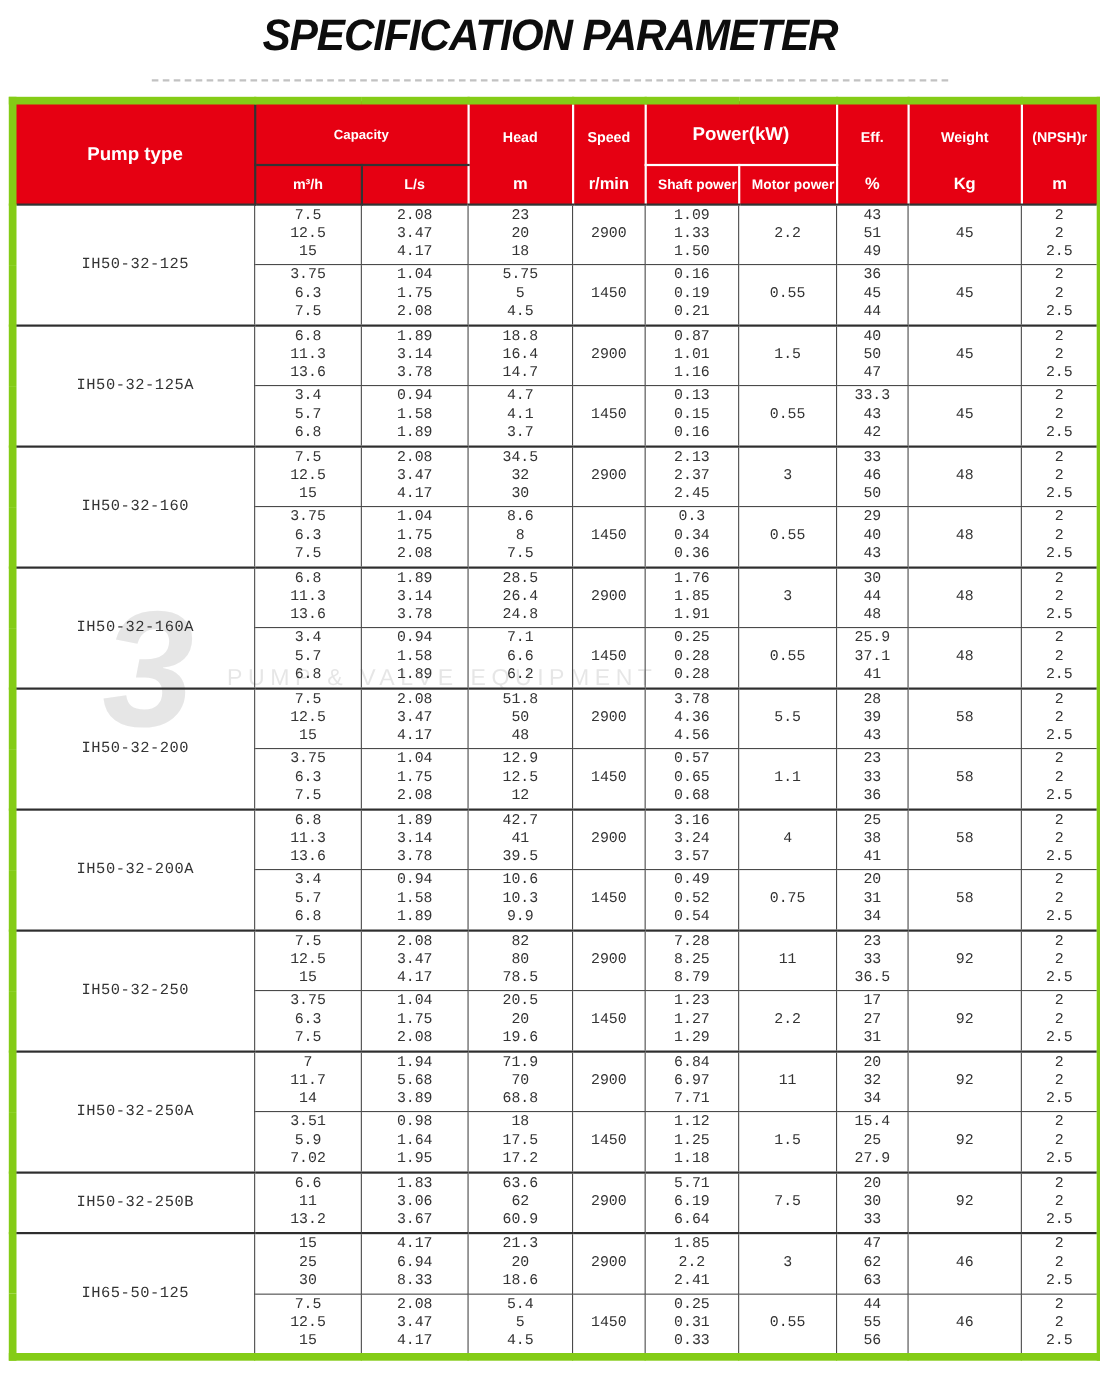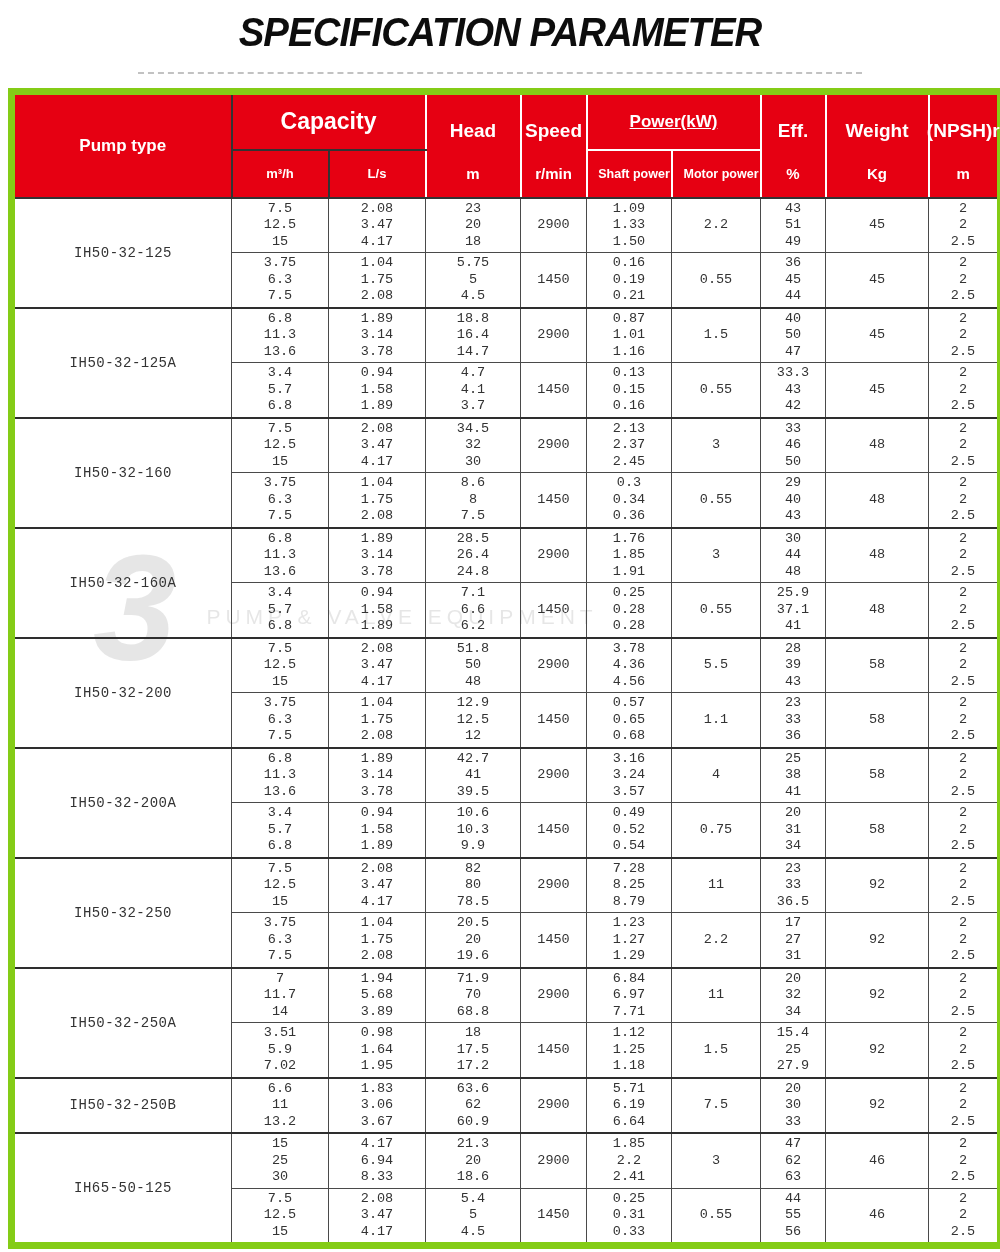--- a/index.html
+++ b/index.html
@@ -80,28 +80,28 @@
   
   thead th {
     background: #e60012;
     color: #ffffff;
     font-weight: bold;
     border: 2px solid #ffffff;
     border-bottom-color: #333333;
     padding: 0;
     font-family: "Liberation Sans", sans-serif;
   }
-  thead .hl1 { height: 56px; display: flex; align-items: center; justify-content: center; font-size: 19px; }
+  thead .hl1 { height: 56px; display: flex; align-items: center; justify-content: center; font-size: 13px; }
   thead .hl2 { height: 30px; display: flex; align-items: center; justify-content: center; font-size: 15px; }
-  thead th.th-sub { height: 48px; font-size: 13px; }
+  thead th.th-sub { height: 36px; font-size: 13px; }
   thead th.th-subsm { height: 32px; font-size: 12.5px; padding-left: 10px; }
   thead th.th-pump { border-right-color: #333333; font-size: 17px; }
   thead th.th-m3h  { border-right-color: #333333; }
-  thead th.th-cap  { border-bottom-color: #333333; height: 58px; font-size: 23px; }
-  thead th.th-pow  { border-bottom-color: #ffffff; height: 58px; font-size: 17px; text-decoration: underline; }
+  thead th.th-cap  { border-bottom-color: #333333; height: 58px; font-size: 12px; }
+  thead th.th-pow  { border-bottom-color: #ffffff; height: 58px; font-size: 17px; }
   
   tbody td {
     border: 1px solid #4a4a4a;
     text-align: center;
     vertical-align: middle;
     padding: 2px 0;
     color: #333333;
     font-family: "Liberation Mono", monospace;
     font-size: 13.5px;
   }

